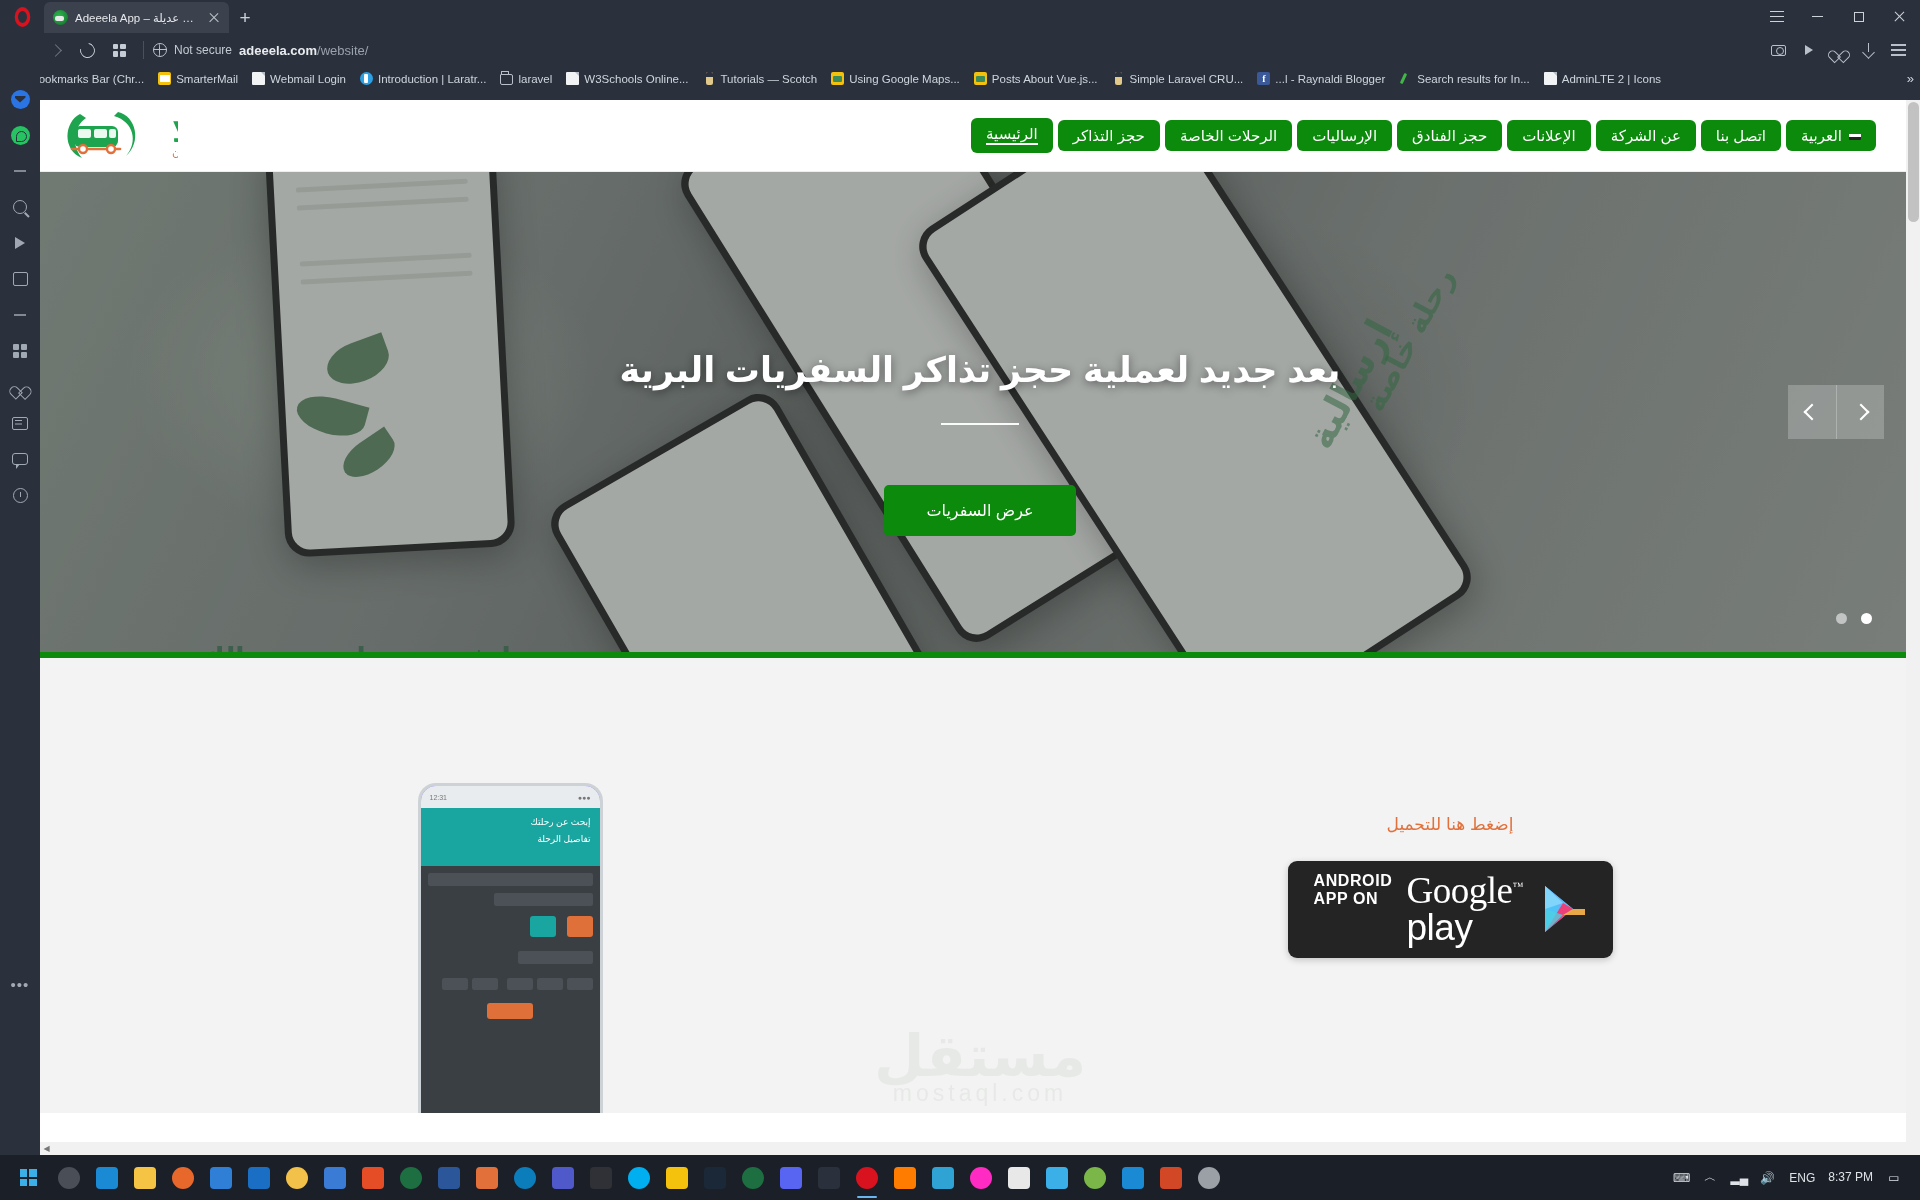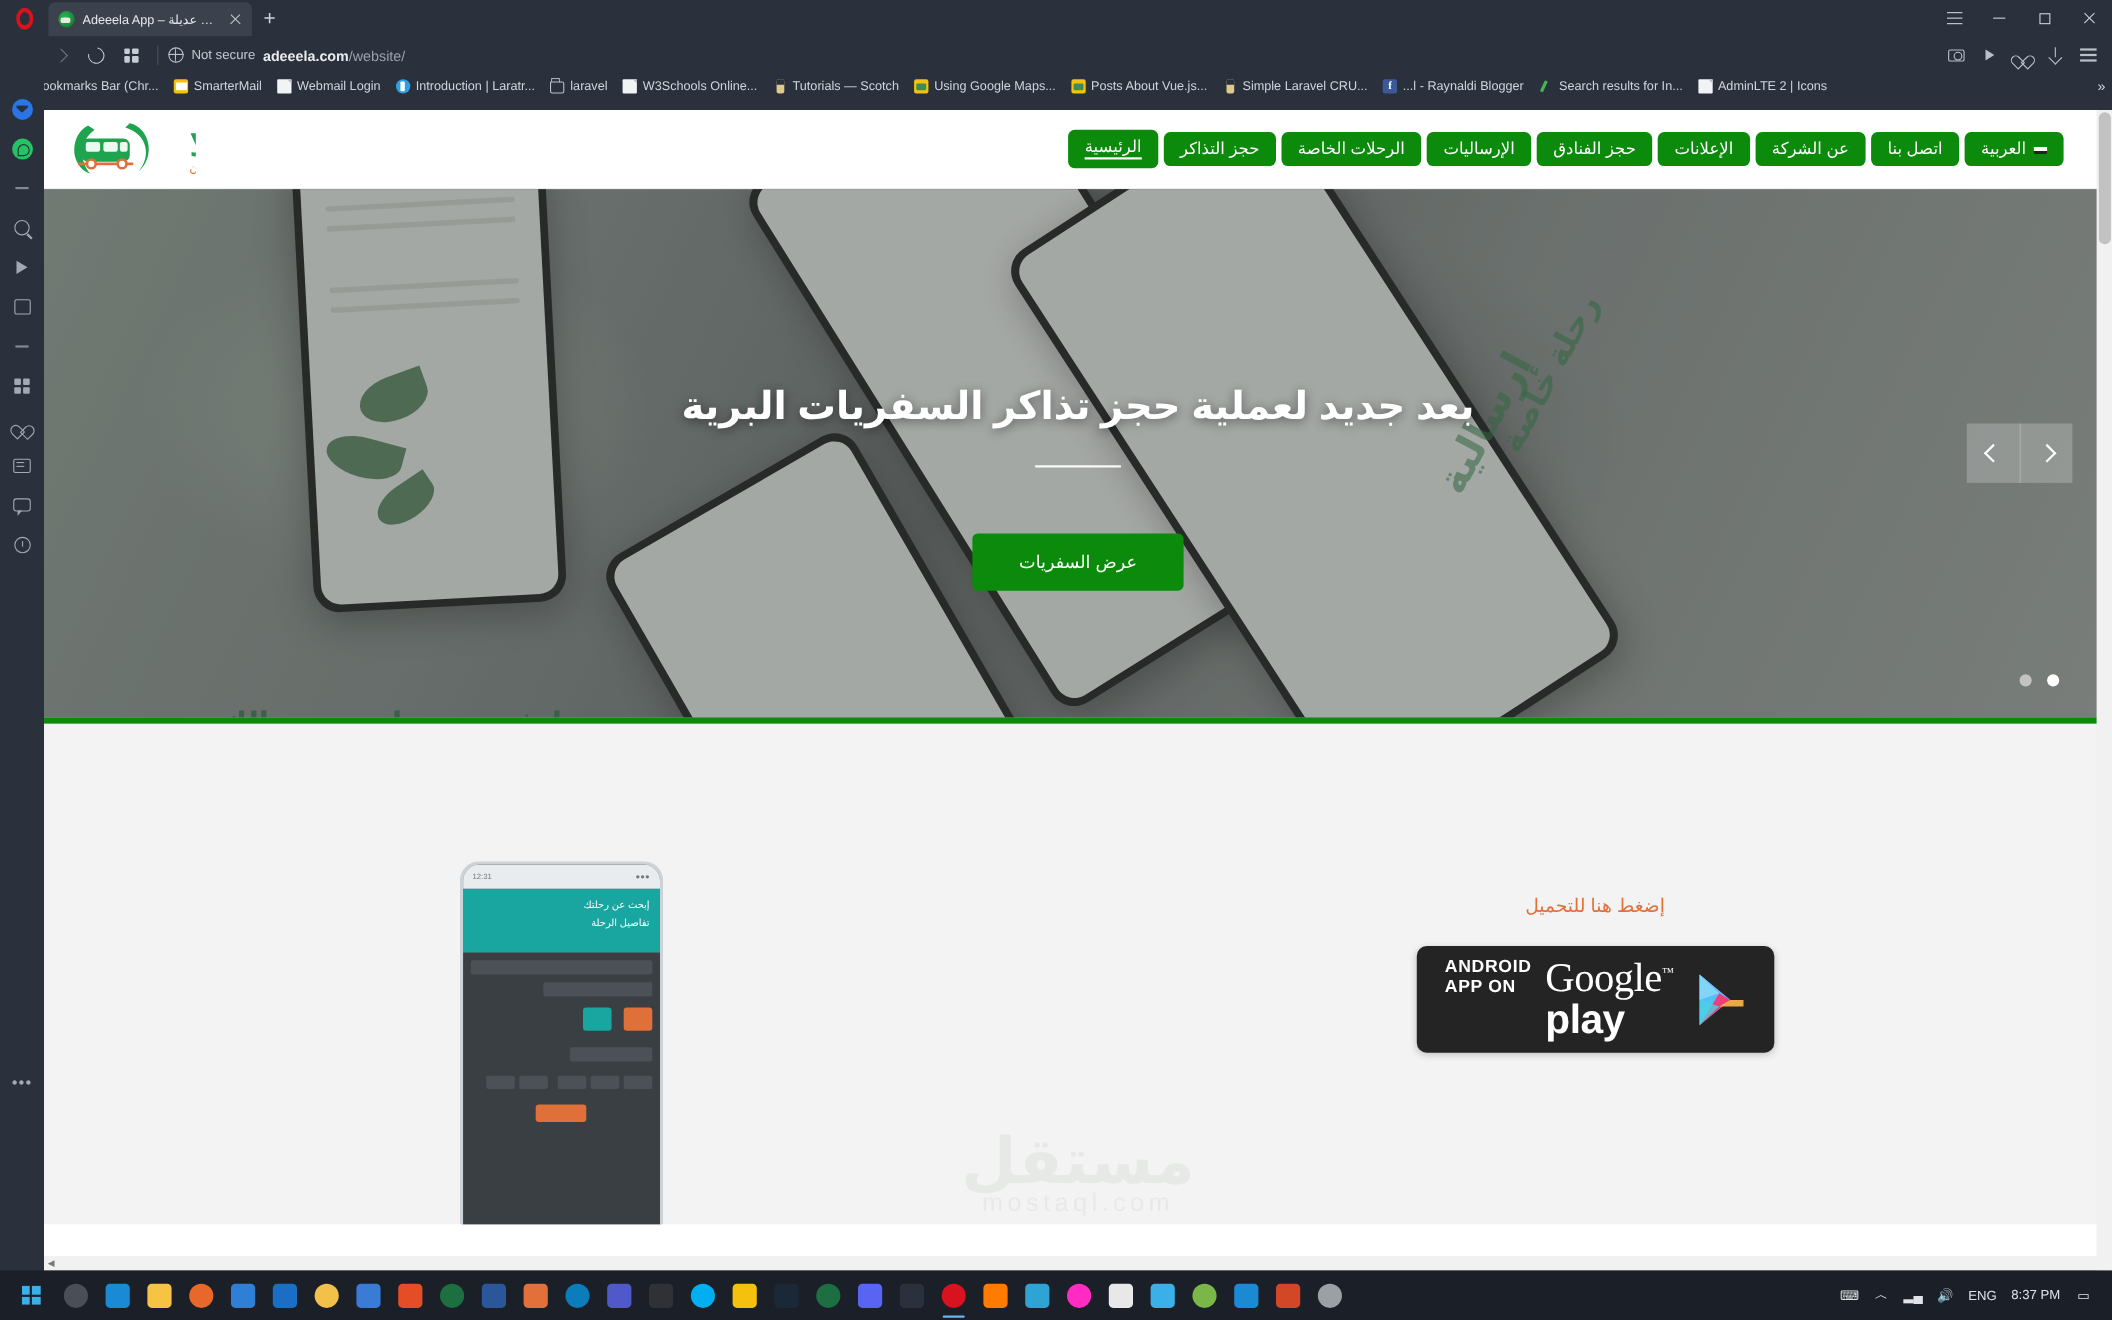--- a/index.html
+++ b/index.html
@@ -200,25 +200,25 @@
   .dl-section { background:#f2f3f2; height:455px; position:relative; display:flex; align-items:center; direction:rtl;}
   .dl-right { width:50%; display:flex; flex-direction:column; align-items:center; justify-content:center; }
   .dl-left { width:50%; display:flex; align-items:flex-end; justify-content:center; height:100%; position:relative;}
   .dl-text { color:#e2703a; font-size:17px; margin-bottom:26px; }
   .gplay { width:325px; height:97px; background:#242424; border-radius:9px; display:flex; align-items:center;
            gap:16px; padding:0 26px; box-shadow:0 2px 7px rgba(0,0,0,.2);}
   .gp-icon { width:44px; height:50px; position:relative; flex:none;}
   .gp-txt { display:flex; flex-direction:row; direction:ltr; }
   .gp-small { color:#fff; font-size:16px; font-weight:700; letter-spacing:.6px; margin-bottom:1px;}
   .gp-big { color:#fff; font-size:37px; font-family:"Liberation Serif", serif; line-height:1; letter-spacing:-.5px;}
-  .gp-big span.play { font-family:"Liberation Sans", sans-serif; font-weight:700;}
+  .gp-big span.play { font-family:"Liberation Sans", sans-serif; font-weight:400;}
   .gp-tm { font-size:11px; vertical-align:super;}
 
   
-  .phone-mock { width:185px; height:330px; background:#737373; border-radius:18px 18px 0 0;
+  .phone-mock { width:185px; height:330px; background:#8b5cf6; border-radius:18px 18px 0 0;
                 border:3px solid #cdd2d6; border-bottom:none; position:relative; overflow:hidden; }
   .pm-top { height:22px; background:#e9ecef; display:flex; align-items:center; justify-content:space-between; padding:0 9px;}
   .pm-hdr { height:58px; background:#1aa6a0; position:relative; }
   .pm-hdr .t { position:absolute; right:9px; top:9px; color:#fff; font-size:9px; direction:rtl;}
   .pm-body { background:#3a3f43; height:249px; position:relative; padding:7px; }
   .pm-row { height:13px; background:#4b5156; border-radius:2px; margin-bottom:7px; }
   .pm-btn-o { width:26px;height:21px;background:#e0703a;border-radius:3px;display:inline-block;}
   .pm-btn-t { width:26px;height:21px;background:#1aa6a0;border-radius:3px;display:inline-block;margin-right:6px;}
   .pm-chip { display:inline-block;width:26px;height:12px;background:#4b5156;border-radius:2px;margin-left:4px;}
   .pm-go { width:46px;height:16px;background:#e0703a;border-radius:3px;margin:9px auto 0;}

